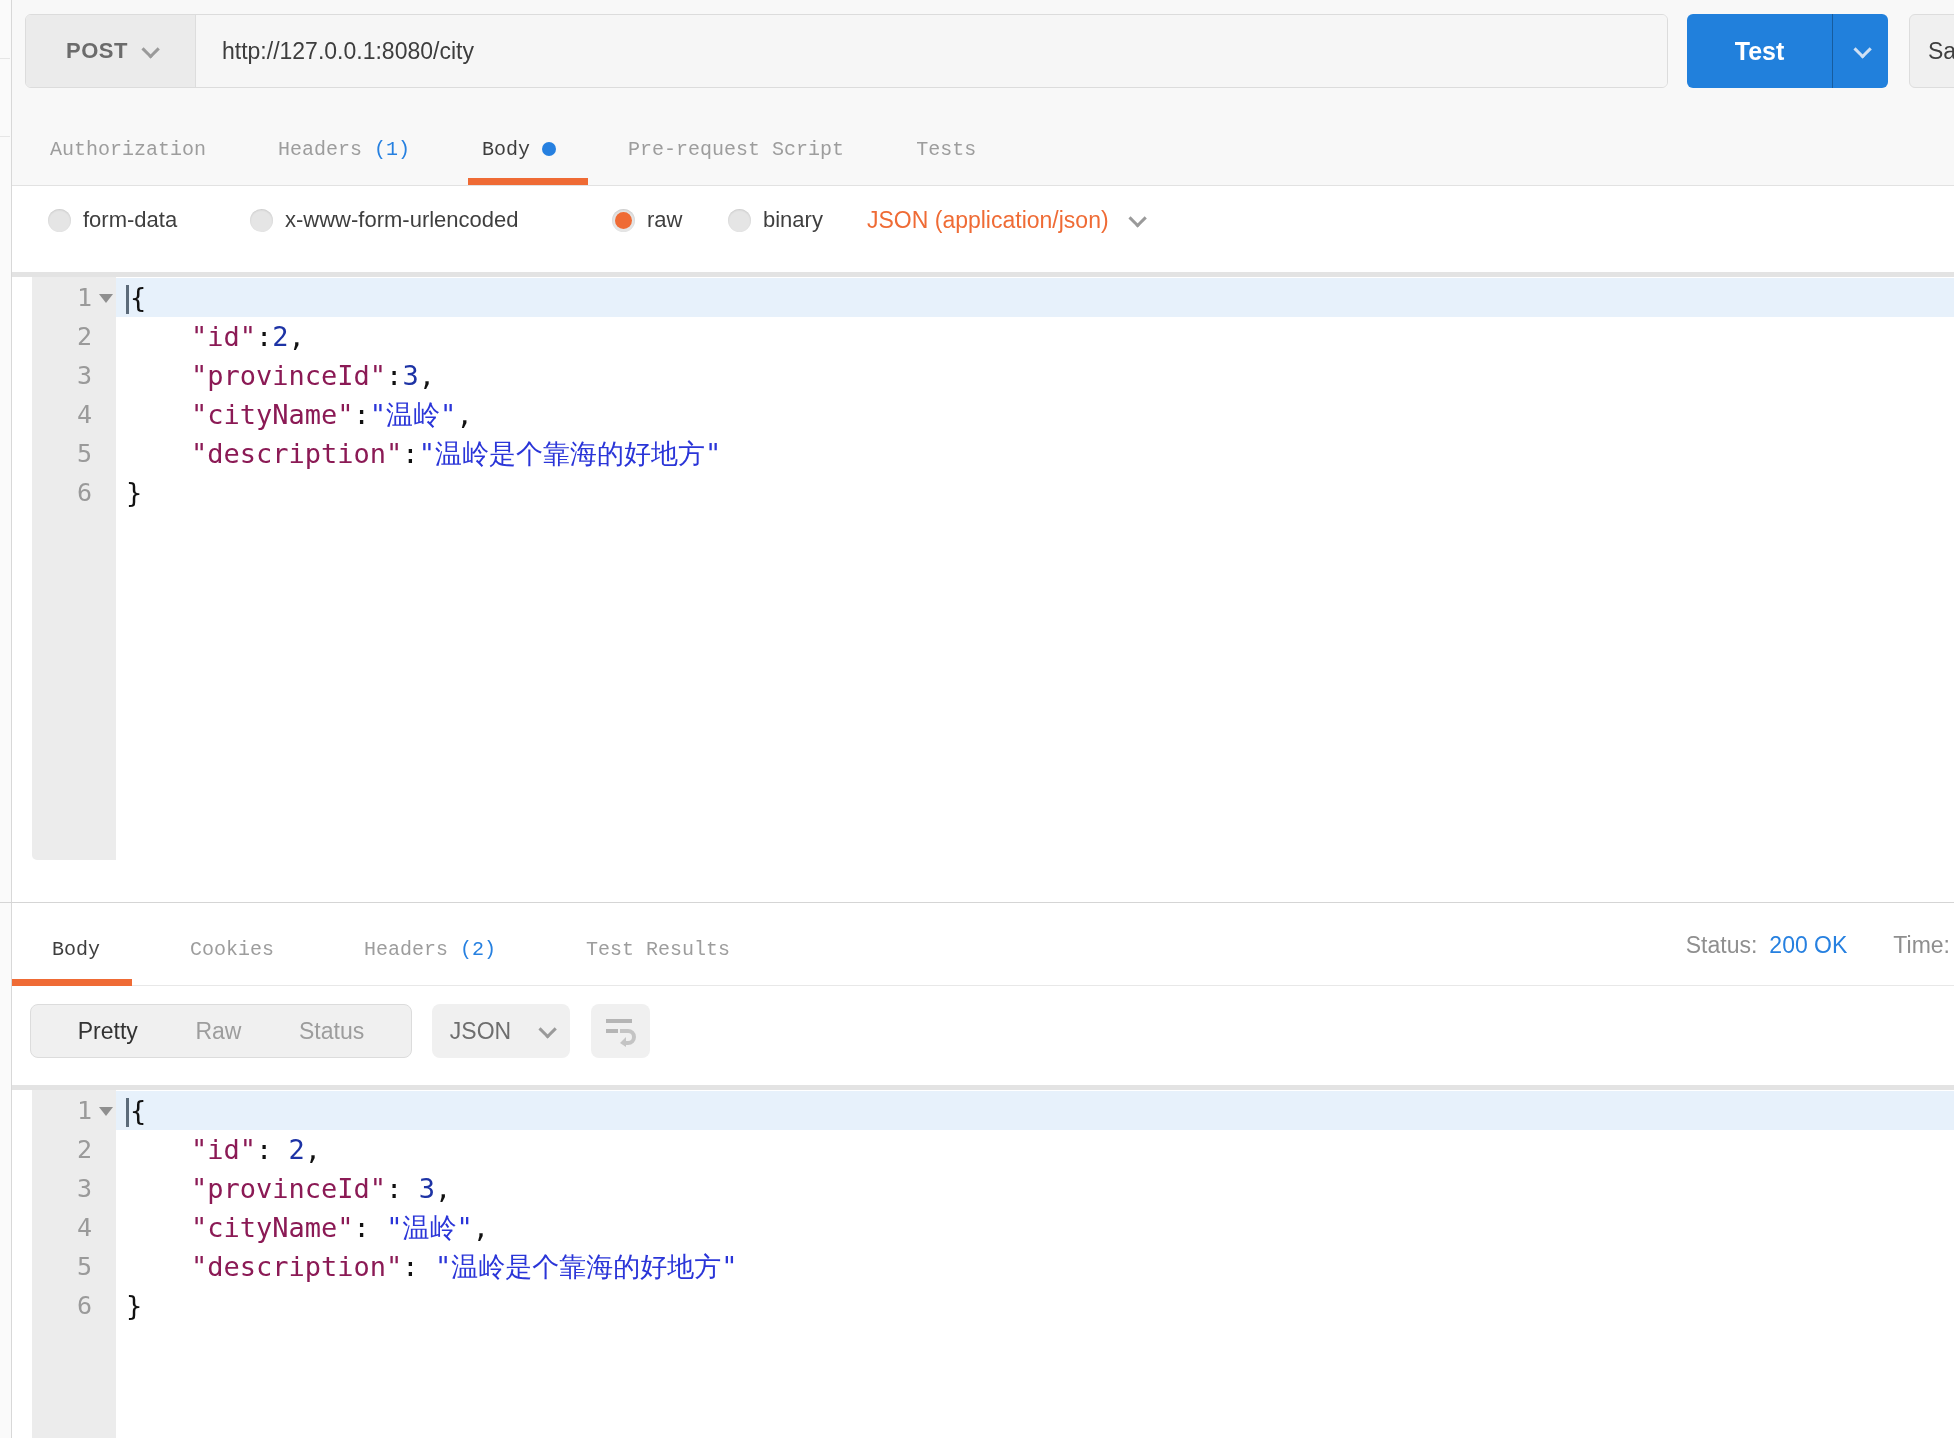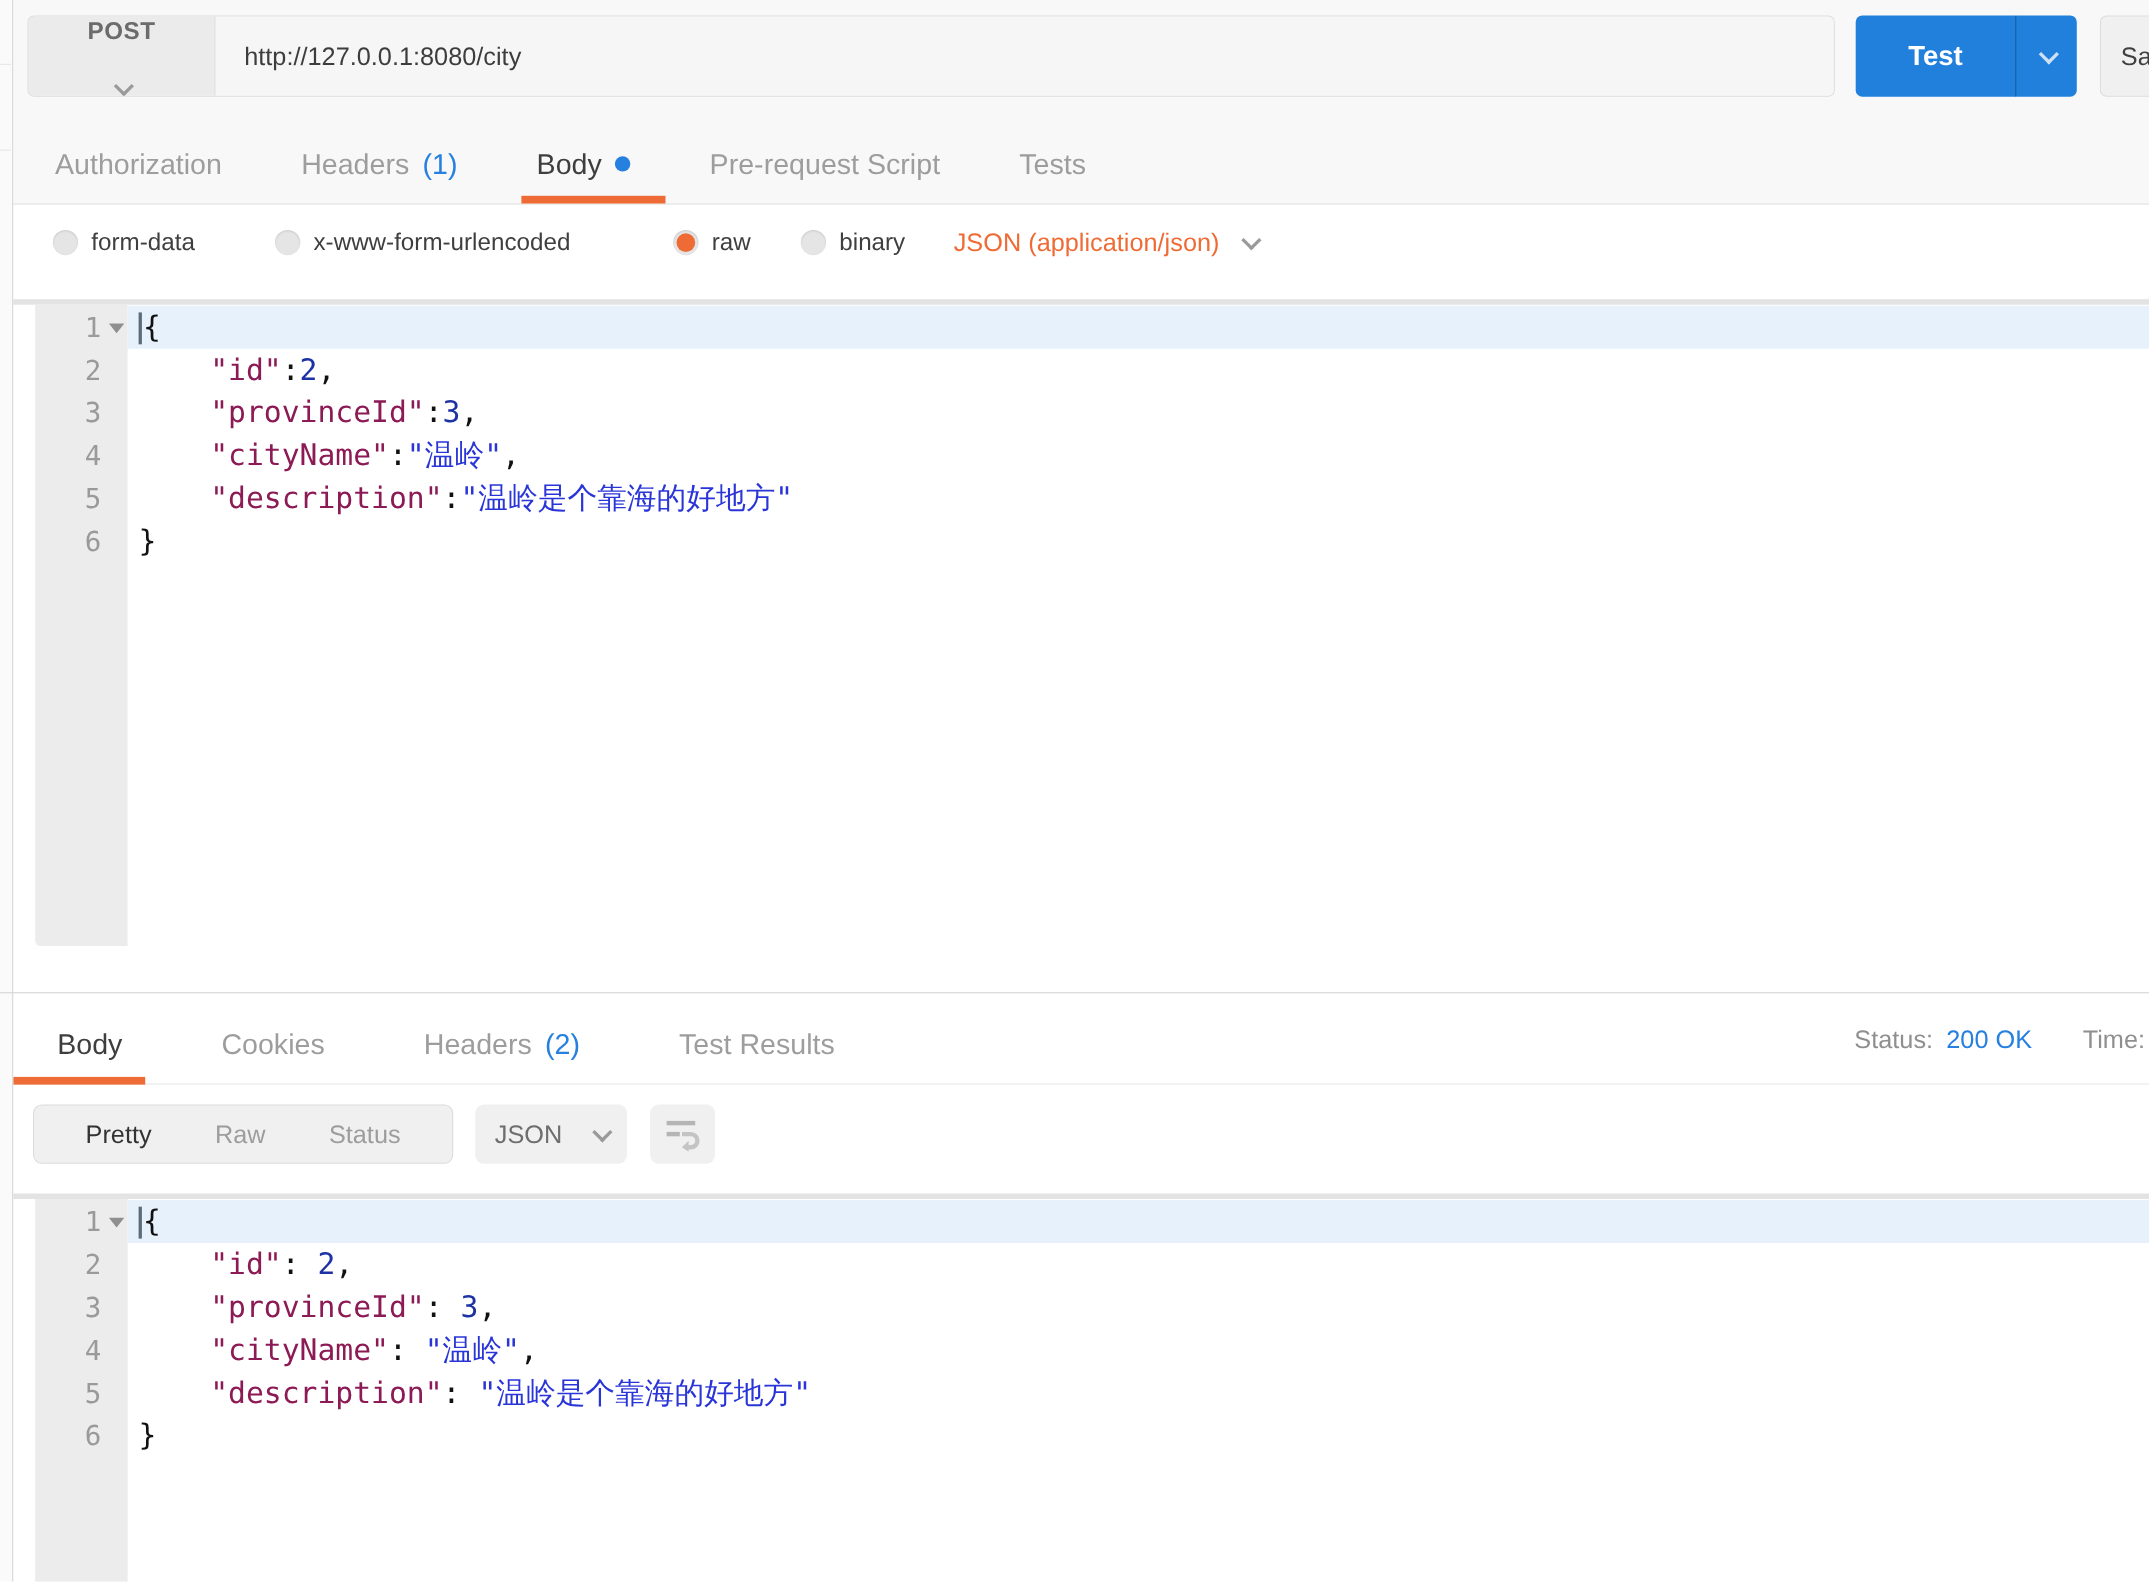--- a/index.html
+++ b/index.html
@@ -13,22 +13,22 @@
 
   .main { position:absolute; left:12px; top:0; width:1942px; height:1438px; }
 
   
   .top-section { position:absolute; left:0; top:0; width:1942px; height:186px;
                  background:#f8f8f8; border-bottom:1px solid #e2e2e2; }
 
   .request-bar { position:absolute; left:13px; top:14px; height:74px; width:1643px;
                  display:flex; border:1px solid #dcdcdc; border-radius:6px; overflow:hidden; }
   .method-select { width:170px; background:#ebebeb; border-right:1px solid #ddd;
-                   display:flex; align-items:center; justify-content:space-between; gap:14px;
-                   color:#6b6b6b; font-size:22px; font-weight:bold; letter-spacing:.5px; cursor:pointer;flex-direction:column; }
+                   display:flex; align-items:center; justify-content:center; gap:14px;
+                   color:#6b6b6b; font-size:22px; font-weight:bold; letter-spacing:.5px; cursor:pointer; }
   .url-input { flex:1; background:#f6f6f6; display:flex; align-items:center;
                padding-left:26px; font-size:23px; color:#3d3d3d; }
   .params-button { width:160px; background:#f6f6f6; border-left:1px solid #ddd;
                    display:flex; align-items:center; justify-content:center;
                    font-size:22px; color:#555; cursor:pointer; }
 
   .send-button { position:absolute; left:1675px; top:14px; width:201px; height:74px;
                  background:#2180dc; border-radius:6px; display:flex; overflow:hidden; cursor:pointer; }
   .send-label { flex:1; display:flex; align-items:center; justify-content:center;
                 color:#fff; font-size:25px; font-weight:bold; }
@@ -39,21 +39,21 @@
                  display:flex; align-items:center; padding-left:18px;
                  font-size:23px; color:#3f3f3f; }
 
   .chev { width:13px; height:13px; border-right:3px solid #9a9a9a; border-bottom:3px solid #9a9a9a;
           transform:rotate(45deg) translateY(-3px); display:inline-block; }
   .chev.light { border-color:#cfe0f4; }
 
   
   .req-tabs { position:absolute; left:28px; bottom:0; height:62px; display:flex; gap:52px; }
   .tab { position:relative; display:flex; align-items:center; gap:12px; padding:0 10px 10px;
-         font-size:26px; color:#9d9d9d; cursor:pointer; white-space:nowrap; }
+         font-size:20px; color:#9d9d9d; cursor:pointer; white-space:nowrap;font-family:Liberation Mono, monospace; }
   .tab .count { color:#2680e0; }
   .tab.active { color:#3e3e3e; }
   .tab.active::after { content:""; position:absolute; left:-4px; right:-22px; bottom:0;
                        height:7px; background:#ef6b35; }
   .dot { width:14px; height:14px; border-radius:50%; background:#2680e0; display:inline-block; }
 
   
   .mode-row { position:absolute; left:0; top:187px; width:1942px; height:78px; background:#fff; }
   .mode { position:absolute; top:20px; display:flex; align-items:center; gap:12px;
           font-size:22px; color:#3f3f3f; cursor:pointer; }

